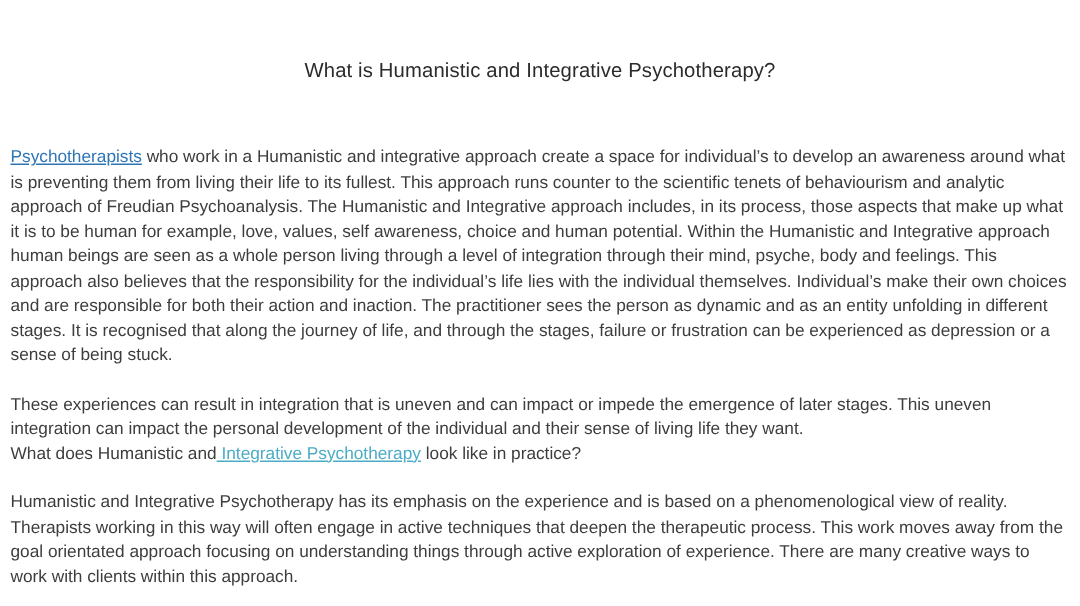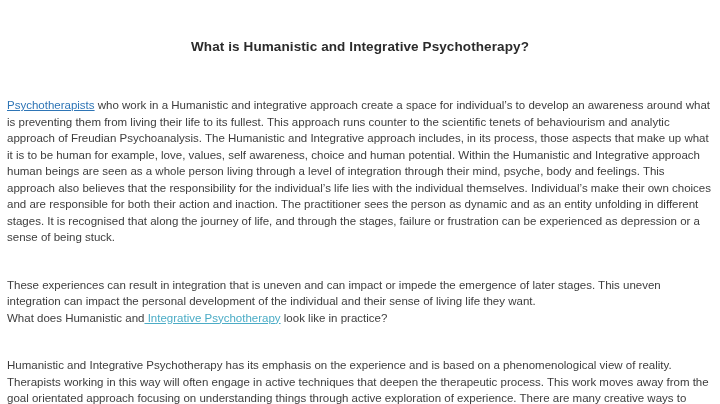--- a/index.html
+++ b/index.html
@@ -14,33 +14,33 @@
     width: 720px;
     height: 404px;
     padding: 0 7px;
     background: #ffffff;
     color: var(--body-text, #3d3d3d);
   }
   .doc-title {
     margin-top: 38px;
     text-align: center;
     font-size: 13.5px;
-    font-weight: bold;
+    font-weight: normal;
     color: var(--title-text, #2b2b2b);
     letter-spacing: 0.1px;
     line-height: 18px;
   }
   .para {
     font-size: 11.5px;
     line-height: 16.5px;
     color: var(--body-text, #3d3d3d);
     text-align: left;
   }
   .para-first { margin-top: 41px; }
-  .para-gap   { margin-top: 31px; }
+  .para-gap   { margin-top: 16px; }
   .para-gap-lg{ }
   a.doc-link {
     text-decoration: underline;
     cursor: pointer;
   }
   a.link-primary   { color: var(--primary-link, #2e75b6); }
   a.link-secondary { color: var(--secondary-link, #4bacc6); }
 </style>
 </head>
 <body>

